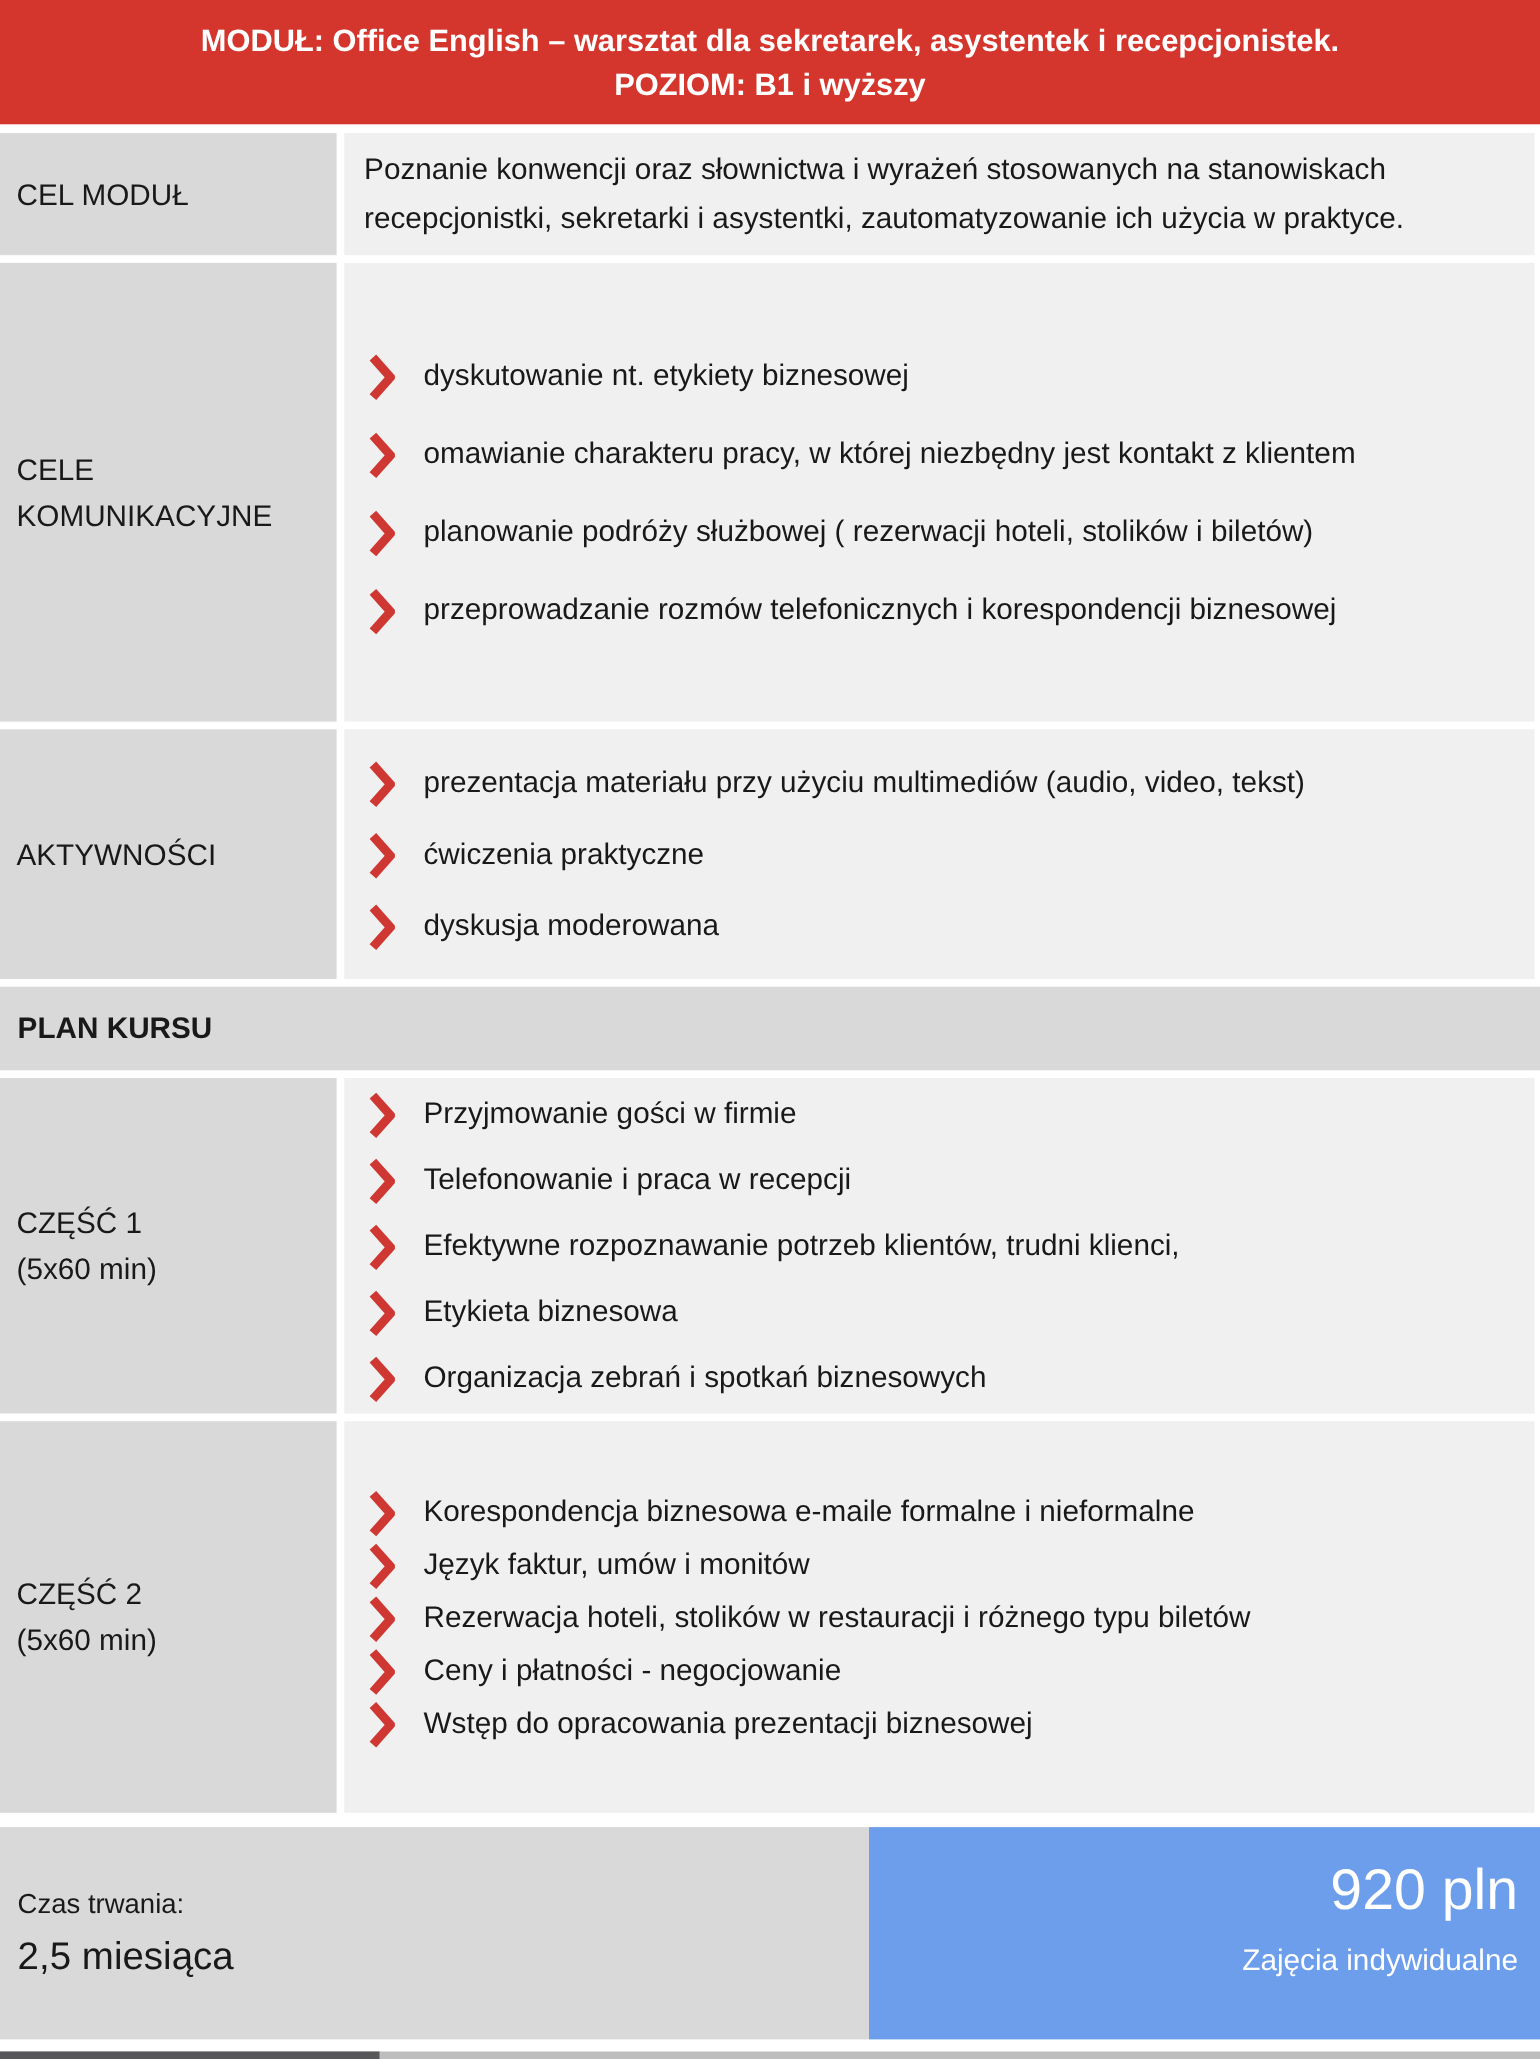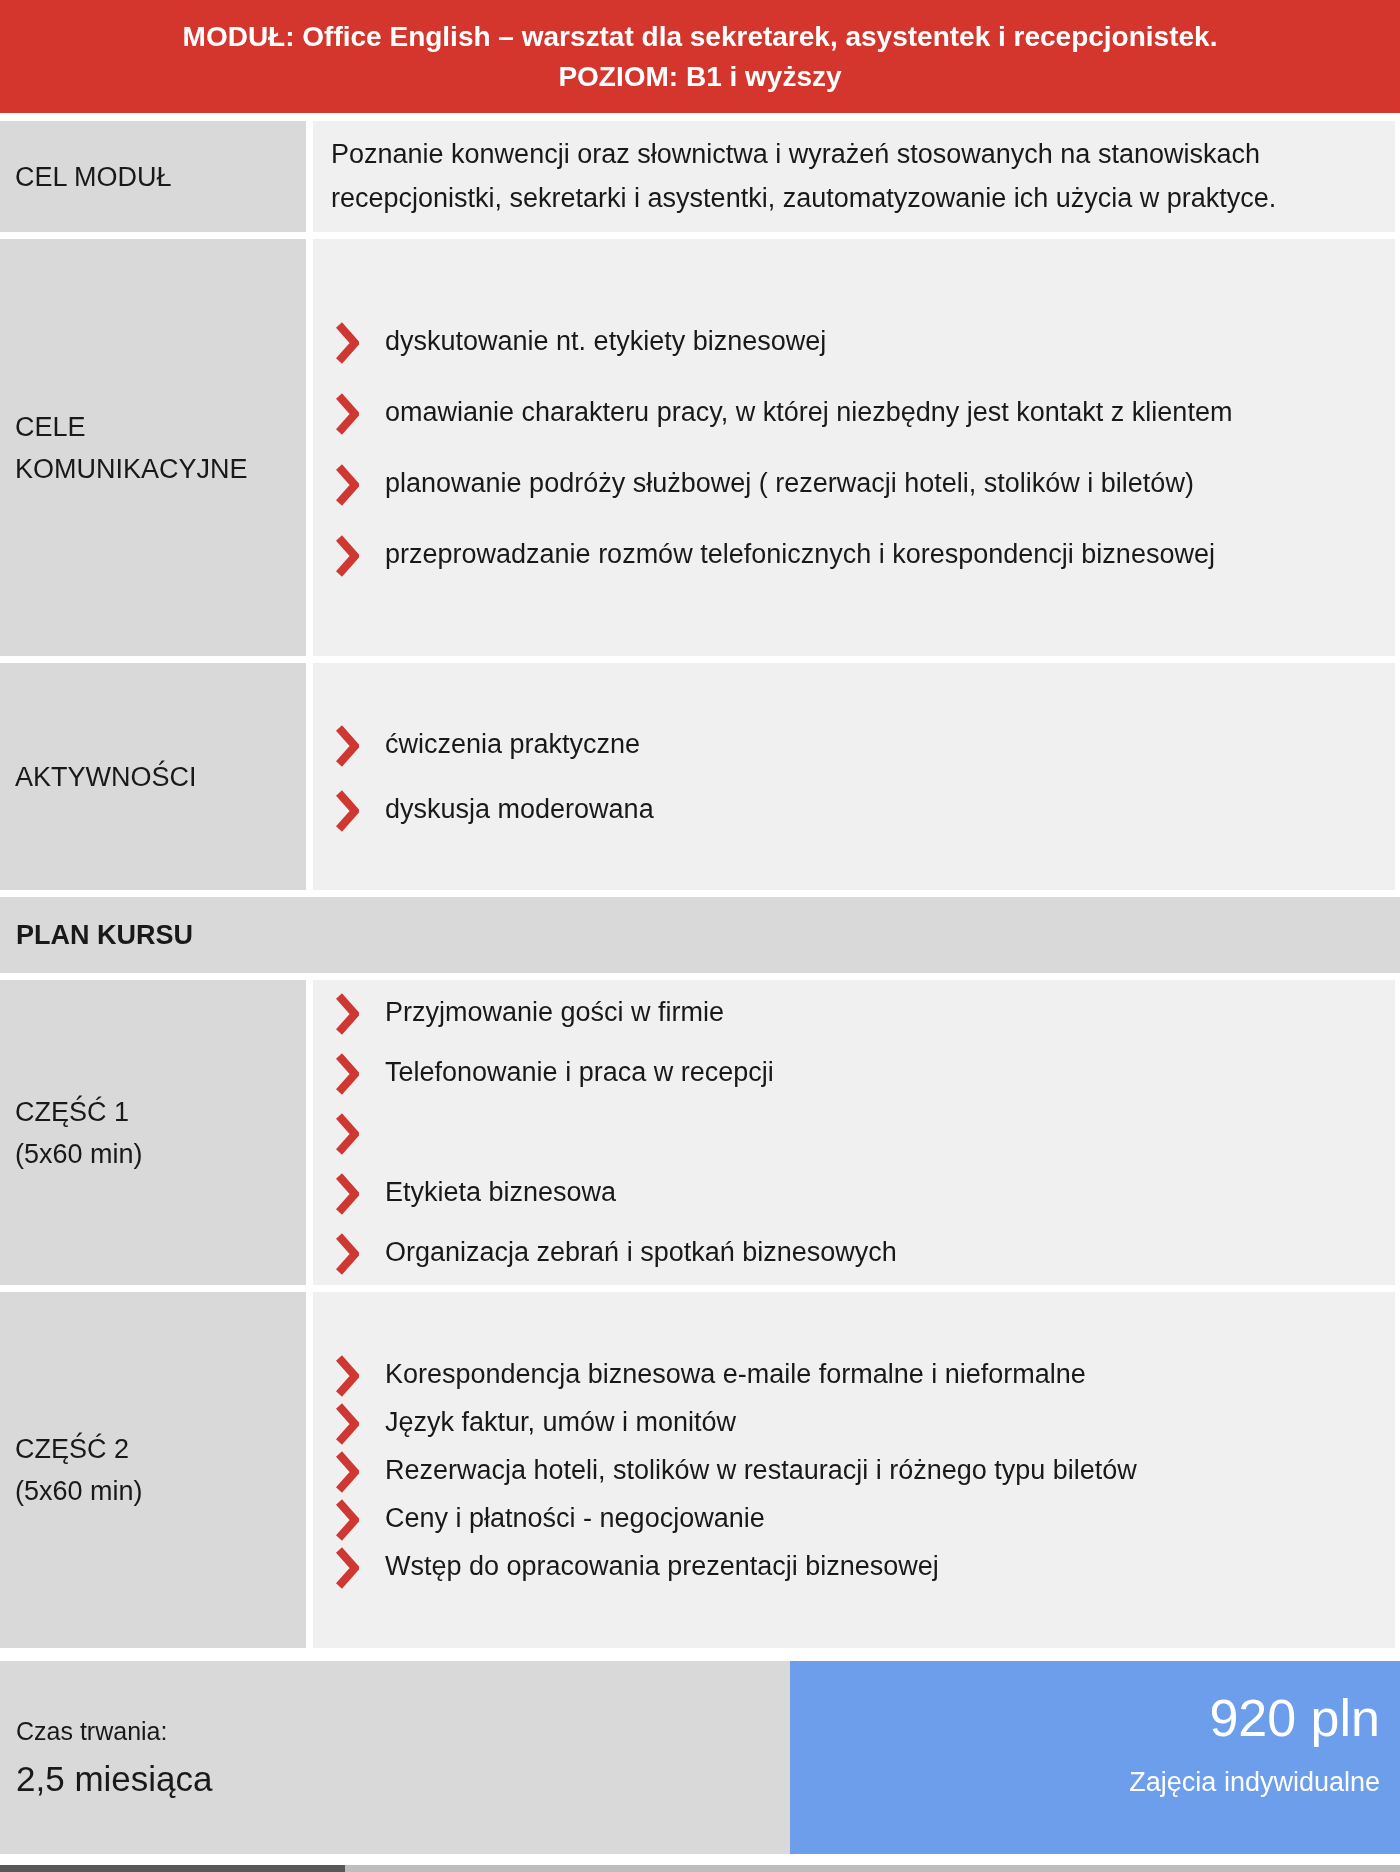--- a/index.html
+++ b/index.html
@@ -102,20 +102,26 @@
   </div>
 </div>
 
 <div class="row r3">
   <div class="label">AKTYWNOŚCI</div>
   <div class="content list">
     <div class="item">
       <svg class="chev" viewBox="0 0 24 42" width="24" height="42">
           <path d="M4 3 L20 21 L4 39"></path>
         </svg>
+      <span>prezentacja materiału przy użyciu multimediów (audio, video, tekst)</span>
+    </div>
+    <div class="item">
+      <svg class="chev" viewBox="0 0 24 42" width="24" height="42">
+          <path d="M4 3 L20 21 L4 39"></path>
+        </svg>
       <span>ćwiczenia praktyczne</span>
     </div>
     <div class="item">
       <svg class="chev" viewBox="0 0 24 42" width="24" height="42">
           <path d="M4 3 L20 21 L4 39"></path>
         </svg>
       <span>dyskusja moderowana</span>
     </div>
   </div>
 </div>
@@ -139,20 +145,21 @@
     <div class="item">
       <svg class="chev" viewBox="0 0 24 42" width="24" height="42">
           <path d="M4 3 L20 21 L4 39"></path>
         </svg>
       <span>Telefonowanie i praca w recepcji</span>
     </div>
     <div class="item">
       <svg class="chev" viewBox="0 0 24 42" width="24" height="42">
           <path d="M4 3 L20 21 L4 39"></path>
         </svg>
+      <span>Efektywne  rozpoznawanie potrzeb klientów, trudni klienci,</span>
     </div>
     <div class="item">
       <svg class="chev" viewBox="0 0 24 42" width="24" height="42">
           <path d="M4 3 L20 21 L4 39"></path>
         </svg>
       <span>Etykieta biznesowa</span>
     </div>
     <div class="item">
       <svg class="chev" viewBox="0 0 24 42" width="24" height="42">
           <path d="M4 3 L20 21 L4 39"></path>

